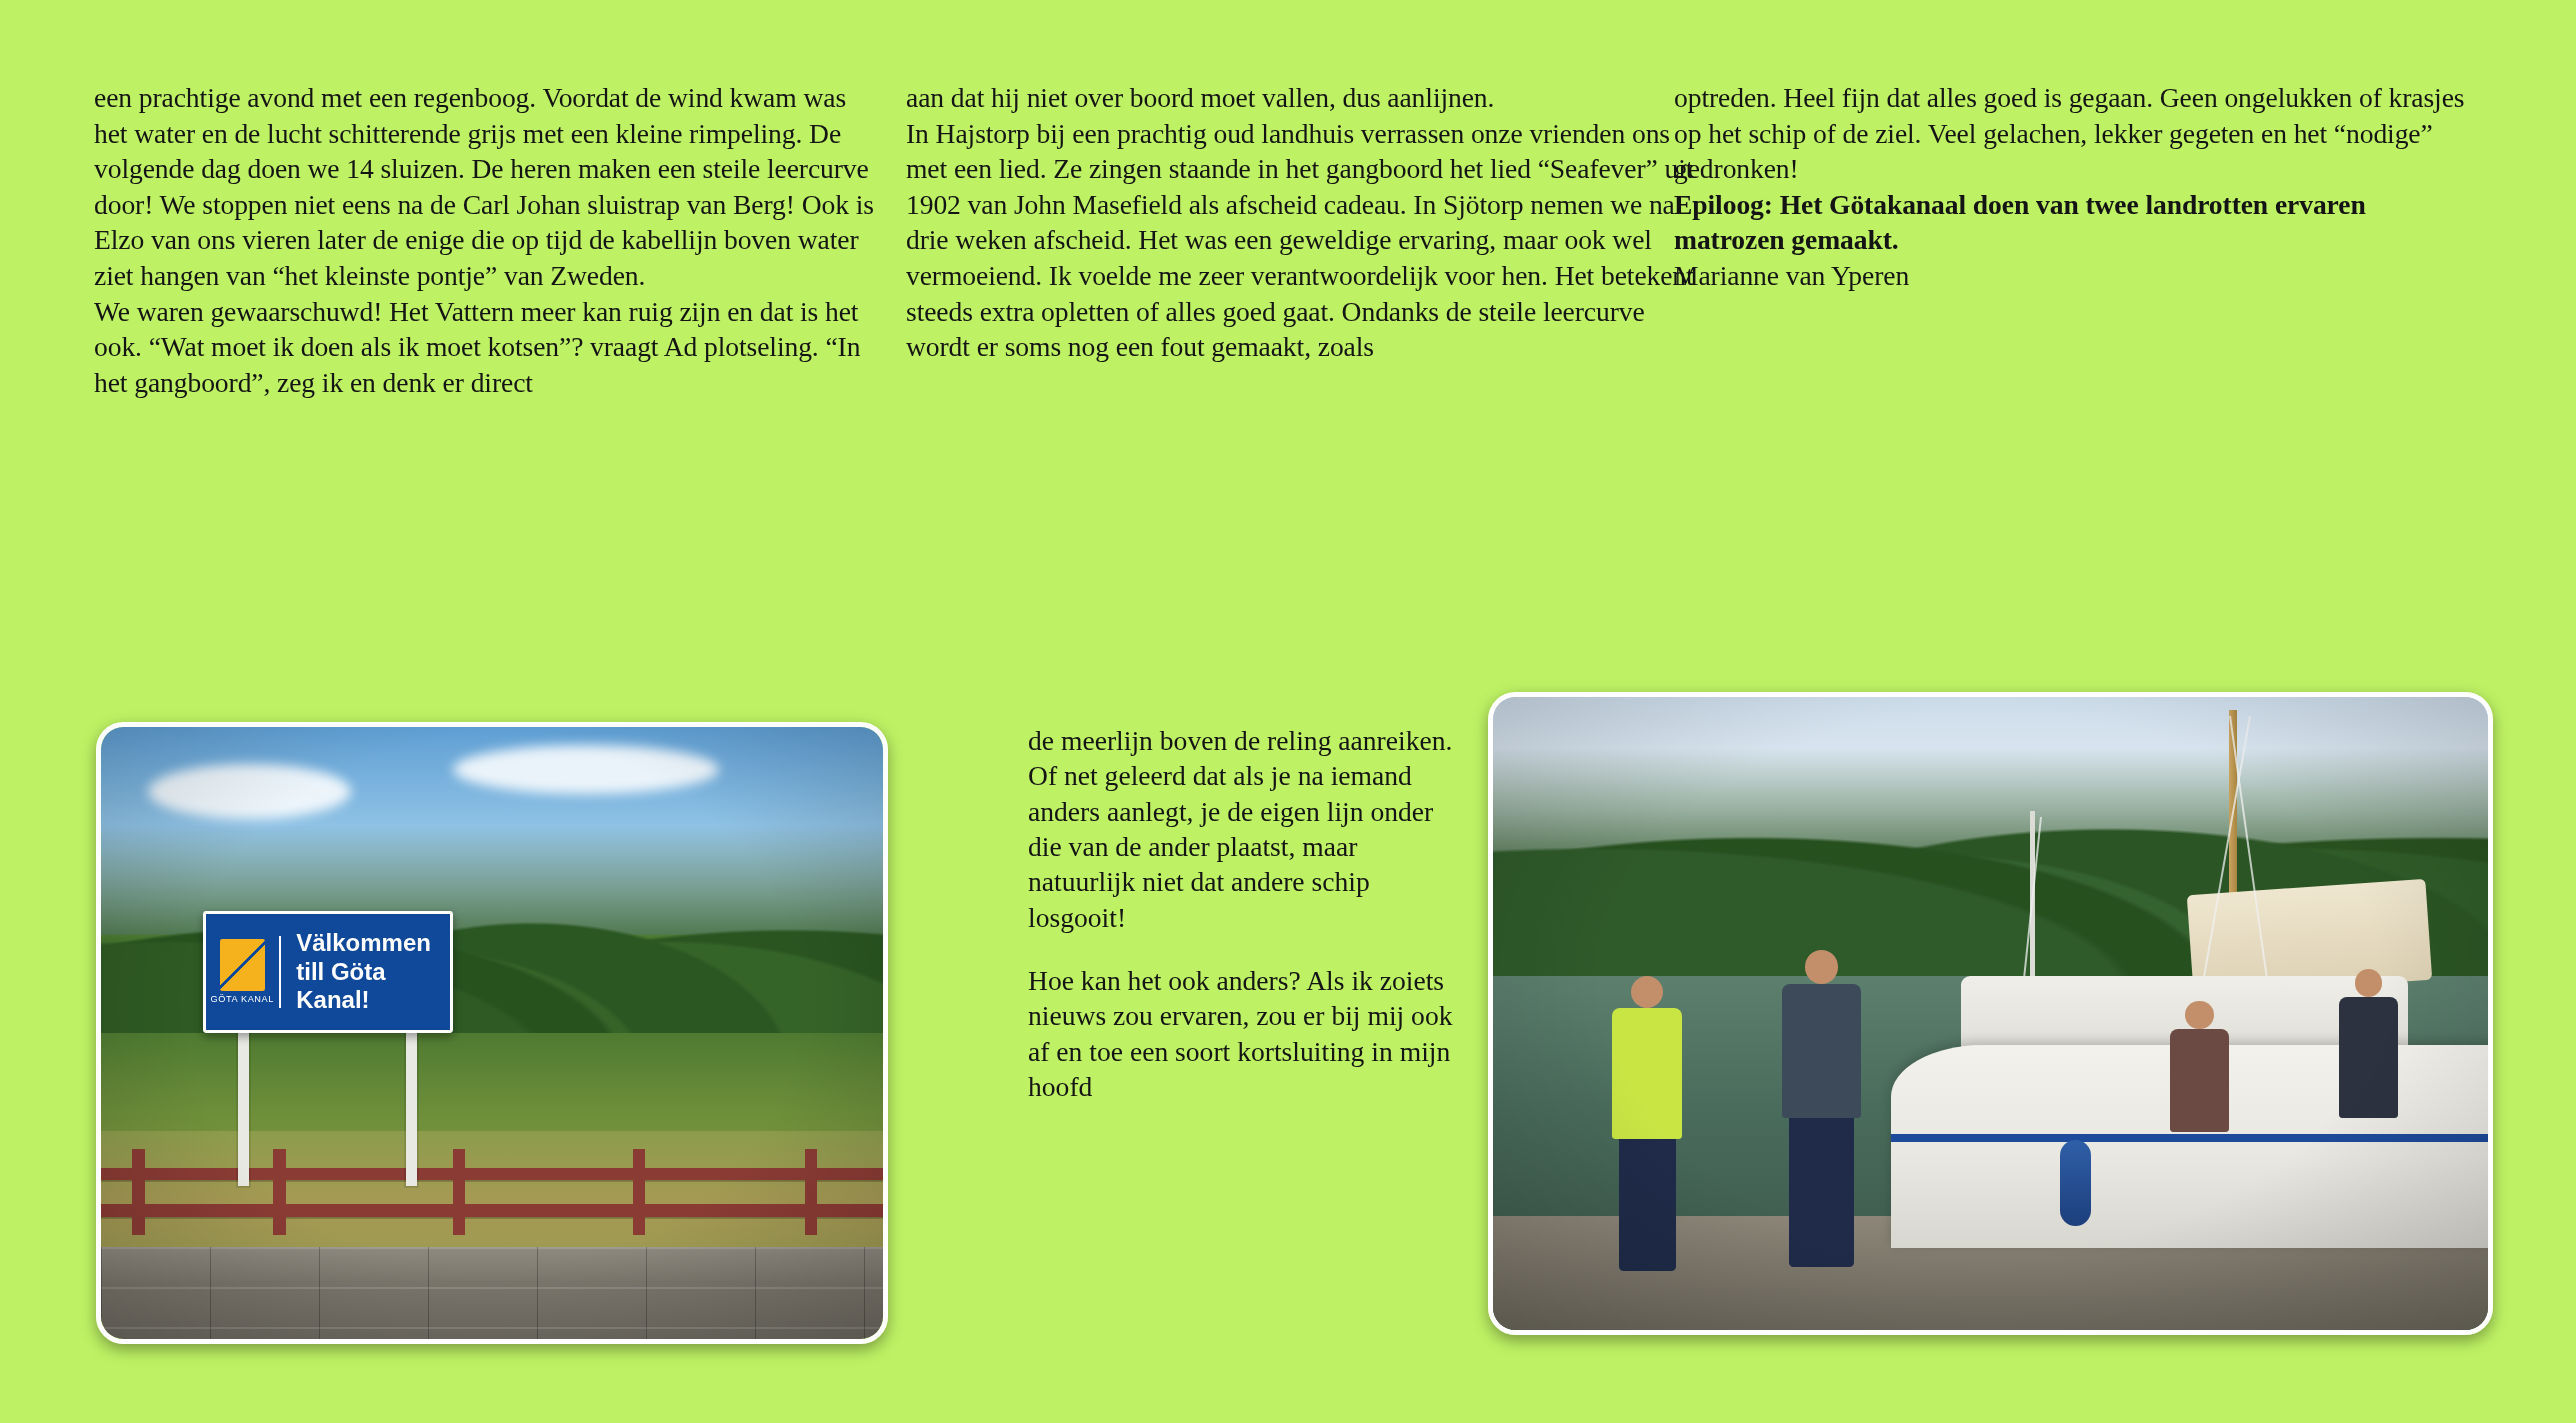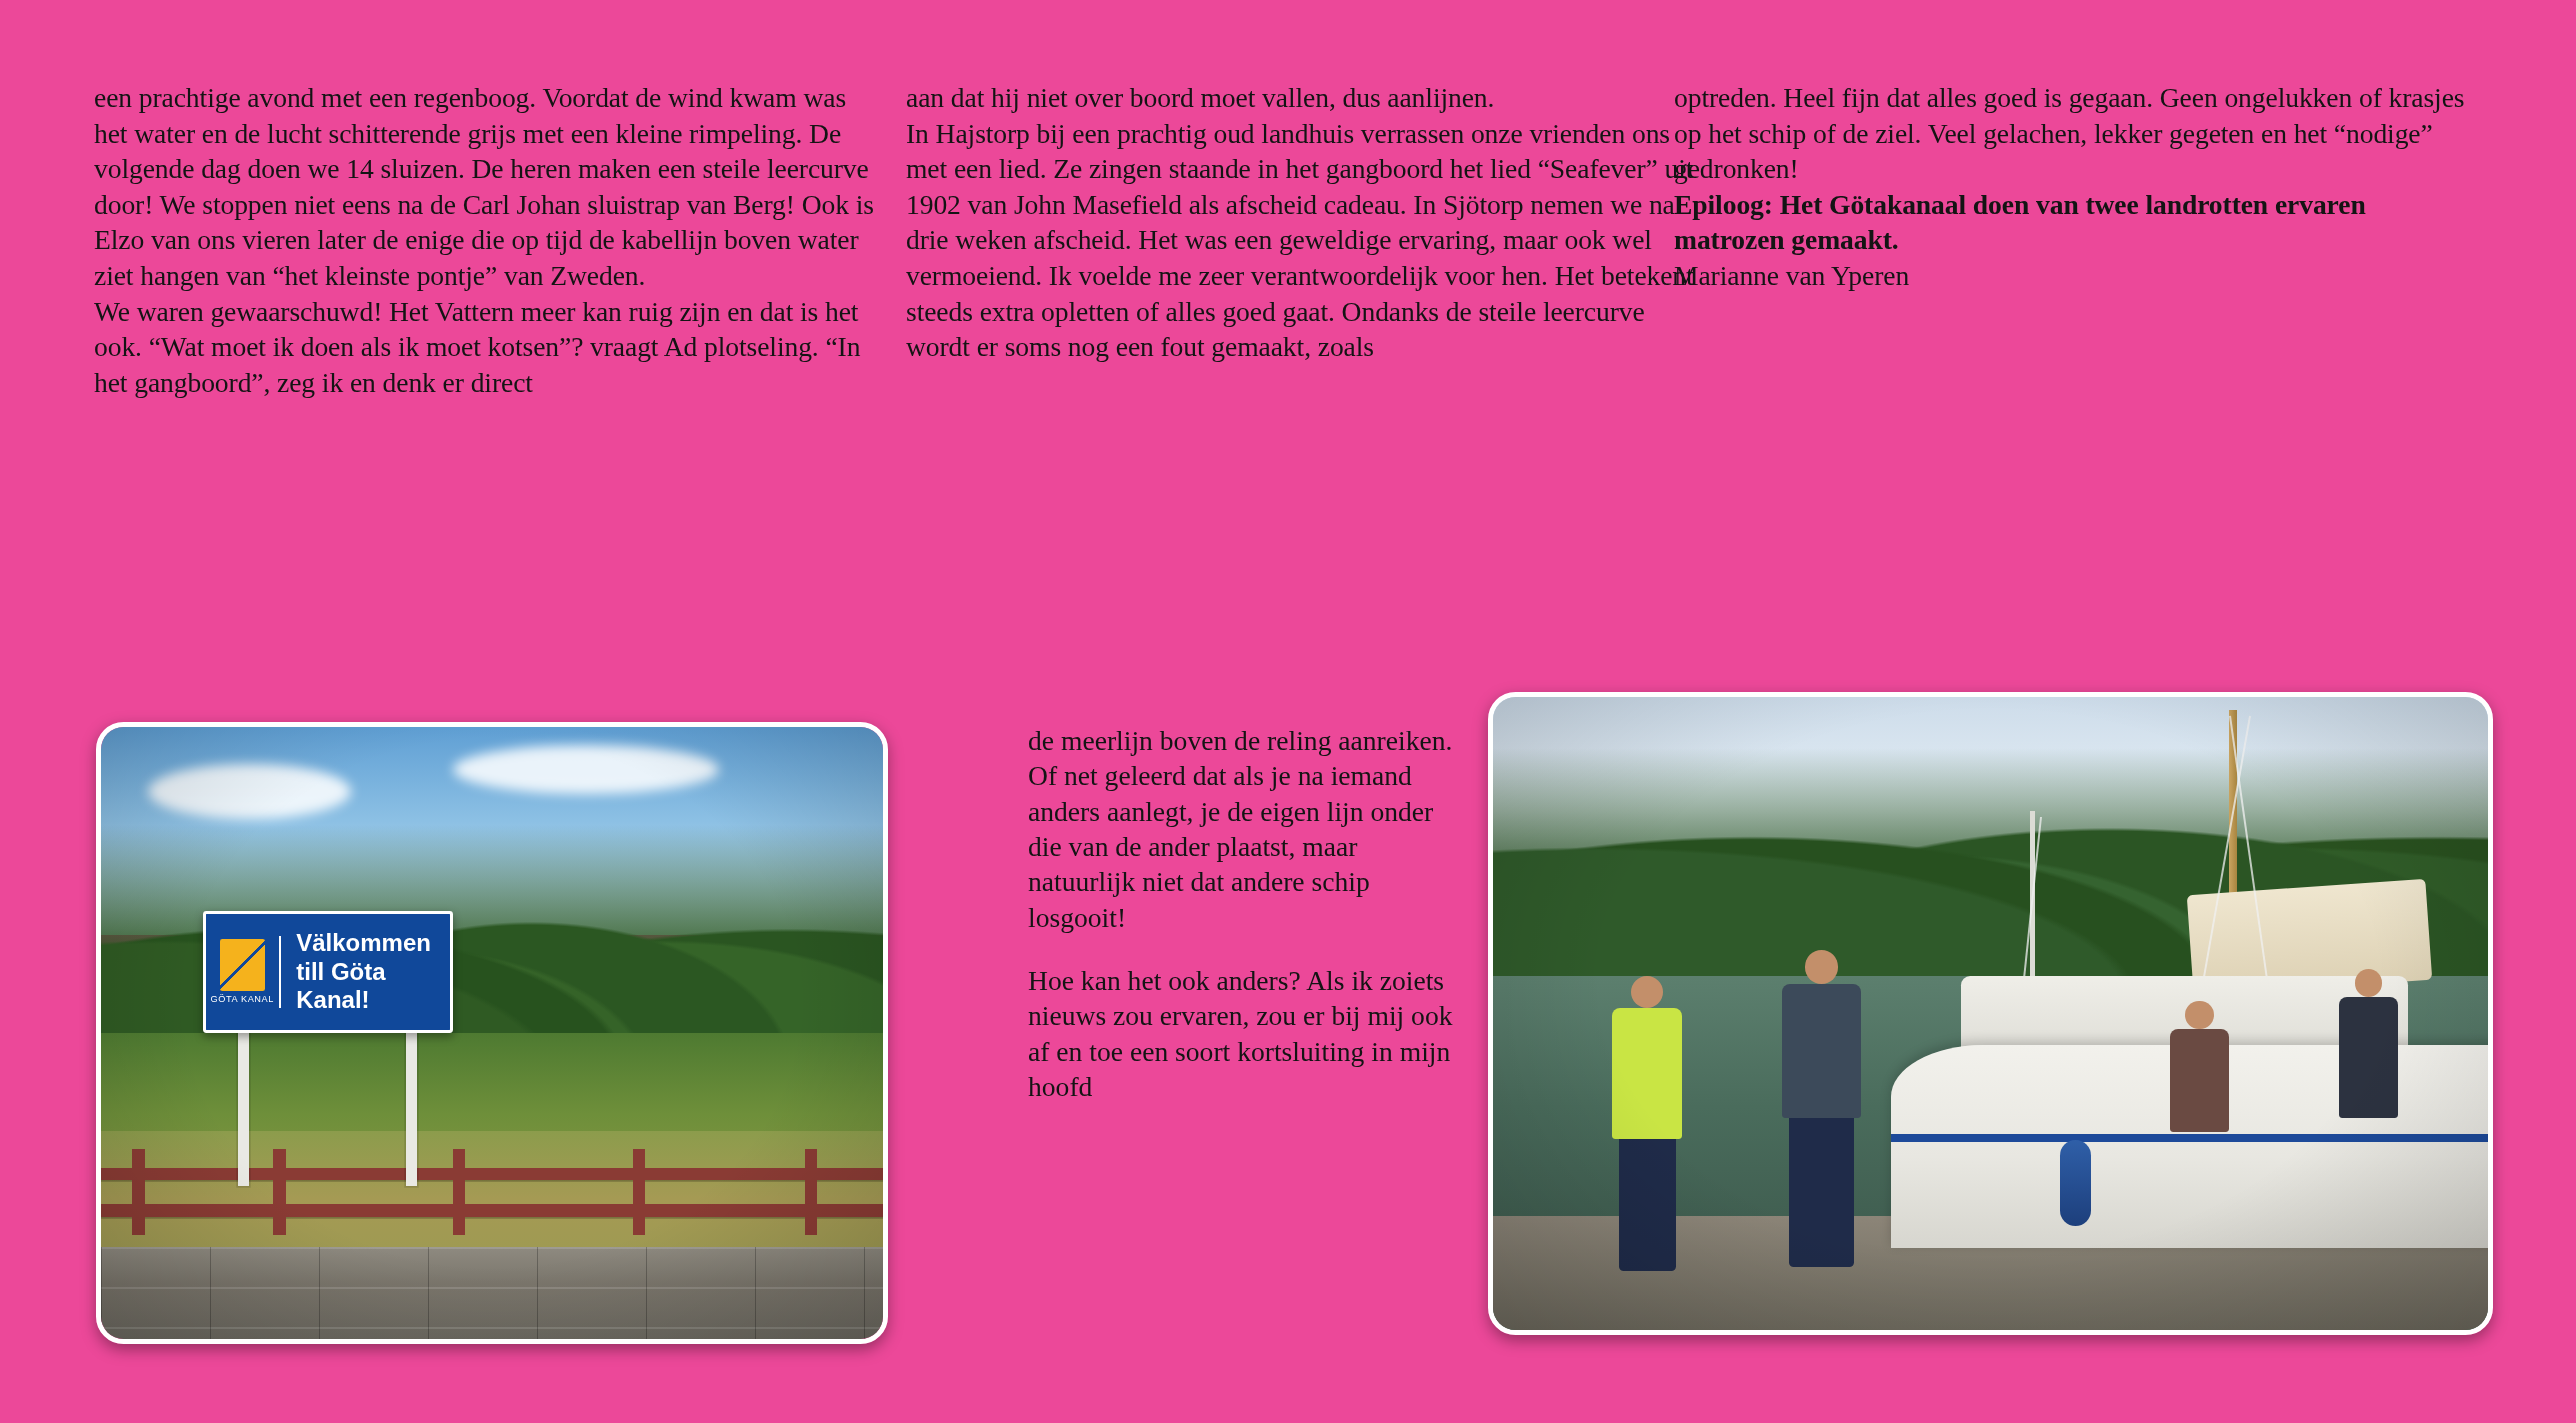--- a/index.html
+++ b/index.html
@@ -11,21 +11,21 @@
     width: 2576px;
     height: 1423px;
     font-family: "Liberation Serif", serif;
     color: #111111;
     overflow: hidden;
     position: relative;
   }
   .page {
     position: absolute;
     inset: 0;
-    background: #ec4899;
+    background: #bef264;
   }
 
   
   .col {
     position: absolute;
     top: 80px;
     font-family: "Liberation Serif", serif;
     font-size: 27.6px;
     line-height: 1.29;
     color: #141414;

